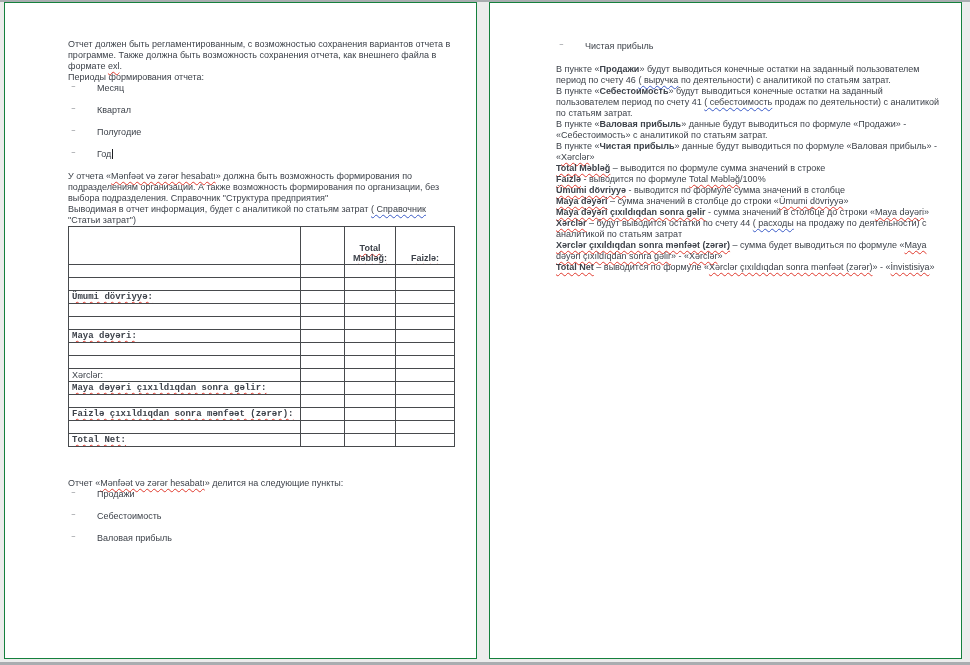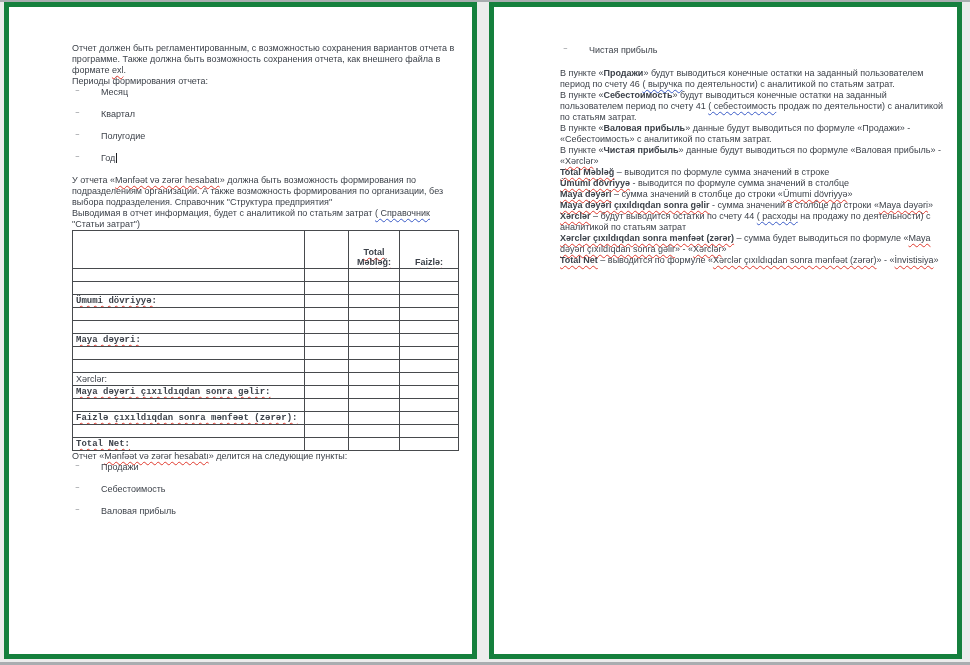--- a/index.html
+++ b/index.html
@@ -5,35 +5,35 @@
   * { margin:0; padding:0; box-sizing:border-box; }
   html,body { width:970px; height:665px; }
   body {
     background:#a9adb0;
     font-family:"Liberation Sans","DejaVu Sans",sans-serif;
     font-size:9px; line-height:11px; color:#3d424a;
     overflow:hidden; position:relative;
   }
   .workspace { position:absolute; left:0; top:0; width:970px; height:665px;
     background:#ececec; border-top:2px solid #a9adb0; border-bottom:3px solid #a9adb0; }
-  .page { position:absolute; top:0; height:657px; background:#ffffff; border:5px solid #15803d; }
+  .page { position:absolute; top:0; height:657px; background:#ffffff; border:1px solid #15803d; }
   #page-1 { left:4px;  width:473px; }
   #page-2 { left:489px; width:473px; }
   .content-1 { position:absolute; left:63px; top:36px; width:386px; }
   .content-2 { position:absolute; left:66px; top:38px; width:385px; }
 
   p.para { margin:0; }
   .mb4  { margin-bottom:4px; }
   .mb9  { margin-bottom:9px; }
   .mb10 { margin-bottom:10px; }
   .mb11 { margin-bottom:11px; }
   .mb12 { margin-bottom:12px; }
   .mb13 { margin-bottom:13px; }
   .mb15 { margin-bottom:15px; }
-  .mb32 { }
+  .mb32 { margin-bottom:31px; }
 
   .b { font-weight:bold; }
   .sqr { text-decoration-line:underline; text-decoration-style:wavy;
          text-decoration-color:#e03a2e; text-decoration-thickness:1px; text-underline-offset:2px; }
   .sqb { text-decoration-line:underline; text-decoration-style:wavy;
          text-decoration-color:#3a5bc7; text-decoration-thickness:1px; text-underline-offset:2px; }
 
   .li { display:flex; margin-bottom:11px; }
   .li .mk { width:29px; flex:none; padding-left:3px; color:#565b61; }
 
@@ -217,20 +217,21 @@
       <p class="para mb10"><span>В пункте «</span><span class="b">Продажи</span><span>» будут выводиться конечные остатки на заданный пользователем период по счету 46 </span><span class="sqb">( выручка</span><span> по деятельности) с аналитикой по статьям затрат.</span></p>
 
       <p class="para mb10"><span>В пункте «</span><span class="b">Себестоимость</span><span>» будут выводиться конечные остатки на заданный пользователем период по счету 41 </span><span class="sqb">( себестоимость</span><span> продаж по деятельности) с аналитикой по статьям затрат.</span></p>
 
       <p class="para mb10"><span>В пункте «</span><span class="b">Валовая прибыль</span><span>» данные будут выводиться по формуле «Продажи» - «Себестоимость» с аналитикой по статьям затрат.</span></p>
 
       <p class="para mb10"><span>В пункте «</span><span class="b">Чистая прибыль</span><span>» данные будут выводиться по формуле «Валовая прибыль» - «</span><span class="sqr">Xərclər</span><span>»</span></p>
 
       <p class="para mb10"><span class="b sqr">Total Məbləğ</span><span> – выводится по формуле сумма значений в строке</span></p>
 
+      <p class="para mb10"><span class="b sqr">Faizlə</span><span> - выводится по формуле </span><span class="sqr">Total Məbləğ</span><span>/100%</span></p>
 
       <p class="para mb10"><span class="b sqr">Ümumi dövriyyə</span><span> - выводится по формуле сумма значений в столбце</span></p>
 
       <p class="para mb10"><span class="b sqr">Maya dəyəri</span><span> – сумма значений в столбце до строки «</span><span class="sqr">Ümumi dövriyyə</span><span>»</span></p>
 
       <p class="para mb10"><span class="b sqr">Maya dəyəri çıxıldıqdan sonra gəlir</span><span> - сумма значений в столбце до строки «</span><span class="sqr">Maya dəyəri</span><span>»</span></p>
 
       <p class="para mb10"><span class="b sqr">Xərclər</span><span> – будут выводится остатки по счету 44 </span><span class="sqb">( расходы</span><span> на продажу по деятельности) с аналитикой по статьям затрат</span></p>
 
       <p class="para mb10"><span class="b sqr">Xərclər çıxıldıqdan sonra mənfəət (zərər)</span><span> – сумма будет выводиться по формуле «</span><span class="sqr">Maya dəyəri çıxıldıqdan sonra gəlir</span><span>» - «</span><span class="sqr">Xərclər</span><span>»</span></p>

